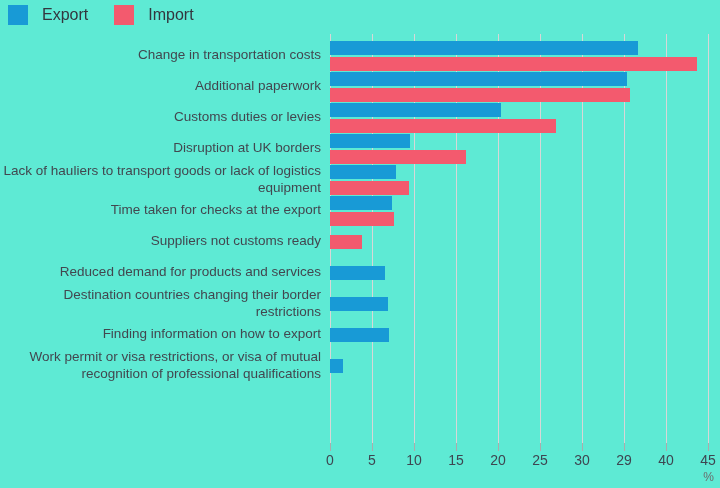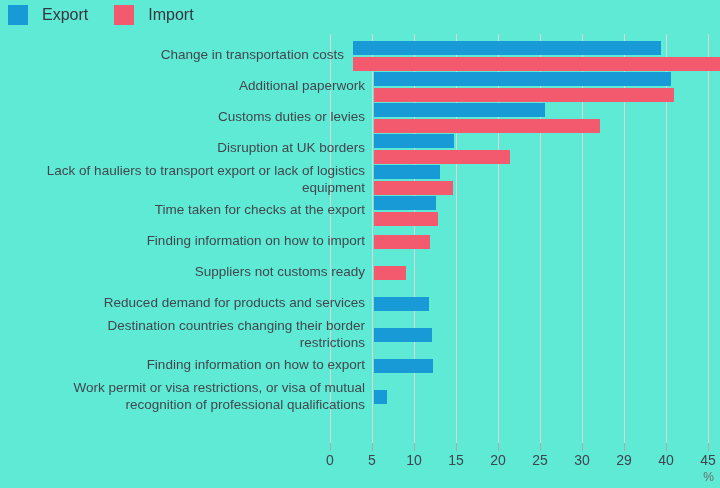--- a/index.html
+++ b/index.html
@@ -11,21 +11,21 @@
   .legend-item { display:flex; align-items:center; margin-right:26px; }
   .legend-swatch { width:20px; height:20px; margin-right:14px; }
   .legend-label { font-size:16px; color:#33363e; }
 
   .gridline { position:absolute; top:34px; width:1px; height:409px; background:#d7d7d7; }
   .axis-tick { position:absolute; top:443px; width:1px; height:8px; background:#ababab; }
   .tick-label { position:absolute; top:452px; width:42px; text-align:center; font-size:14px; color:#3e4651; }
   .unit-label { position:absolute; top:470px; left:684px; width:30px; text-align:right; font-size:12px; color:#6b6b6b; }
 
   .rows { position:absolute; top:40px; left:0; width:720px; }
-  .row { display:flex; height:31px;padding-left:44px; }
+  .row { display:flex; height:31px; }
   .row-label {
     width:330px; box-sizing:border-box; padding-right:9px;
     display:flex; align-items:center; justify-content:flex-end;
     text-align:right; font-size:13.5px; line-height:1.2; color:#42474f;
   }
   .row-bars { flex:1; display:flex; flex-direction:column; justify-content:center; gap:2px; }
   .bar { height:14px; }
 </style>
 </head>
 <body>
@@ -86,37 +86,31 @@
         </div>
       </div>
       <div class="row">
         <div class="row-label">Disruption at UK borders</div>
         <div class="row-bars">
           <div class="bar" style="width: 79.8px; background: rgb(24, 154, 214);"></div>
           <div class="bar" style="width: 136.1px; background: rgb(243, 90, 110);"></div>
         </div>
       </div>
       <div class="row">
-        <div class="row-label">Lack of hauliers to transport export or lack of logistics equipment</div>
+        <div class="row-label">Lack of hauliers to transport goods or lack of logistics equipment</div>
         <div class="row-bars">
           <div class="bar" style="width: 66.4px; background: rgb(24, 154, 214);"></div>
           <div class="bar" style="width: 79px; background: rgb(243, 90, 110);"></div>
         </div>
       </div>
       <div class="row">
         <div class="row-label">Time taken for checks at the export</div>
         <div class="row-bars">
           <div class="bar" style="width: 62.2px; background: rgb(24, 154, 214);"></div>
           <div class="bar" style="width: 63.8px; background: rgb(243, 90, 110);"></div>
-        </div>
-      </div>
-      <div class="row">
-        <div class="row-label">Finding information on how to import</div>
-        <div class="row-bars">
-          <div class="bar" style="width: 56.3px; background: rgb(243, 90, 110);"></div>
         </div>
       </div>
       <div class="row">
         <div class="row-label">Suppliers not customs ready</div>
         <div class="row-bars">
           <div class="bar" style="width: 31.9px; background: rgb(243, 90, 110);"></div>
         </div>
       </div>
       <div class="row">
         <div class="row-label">Reduced demand for products and services</div>

